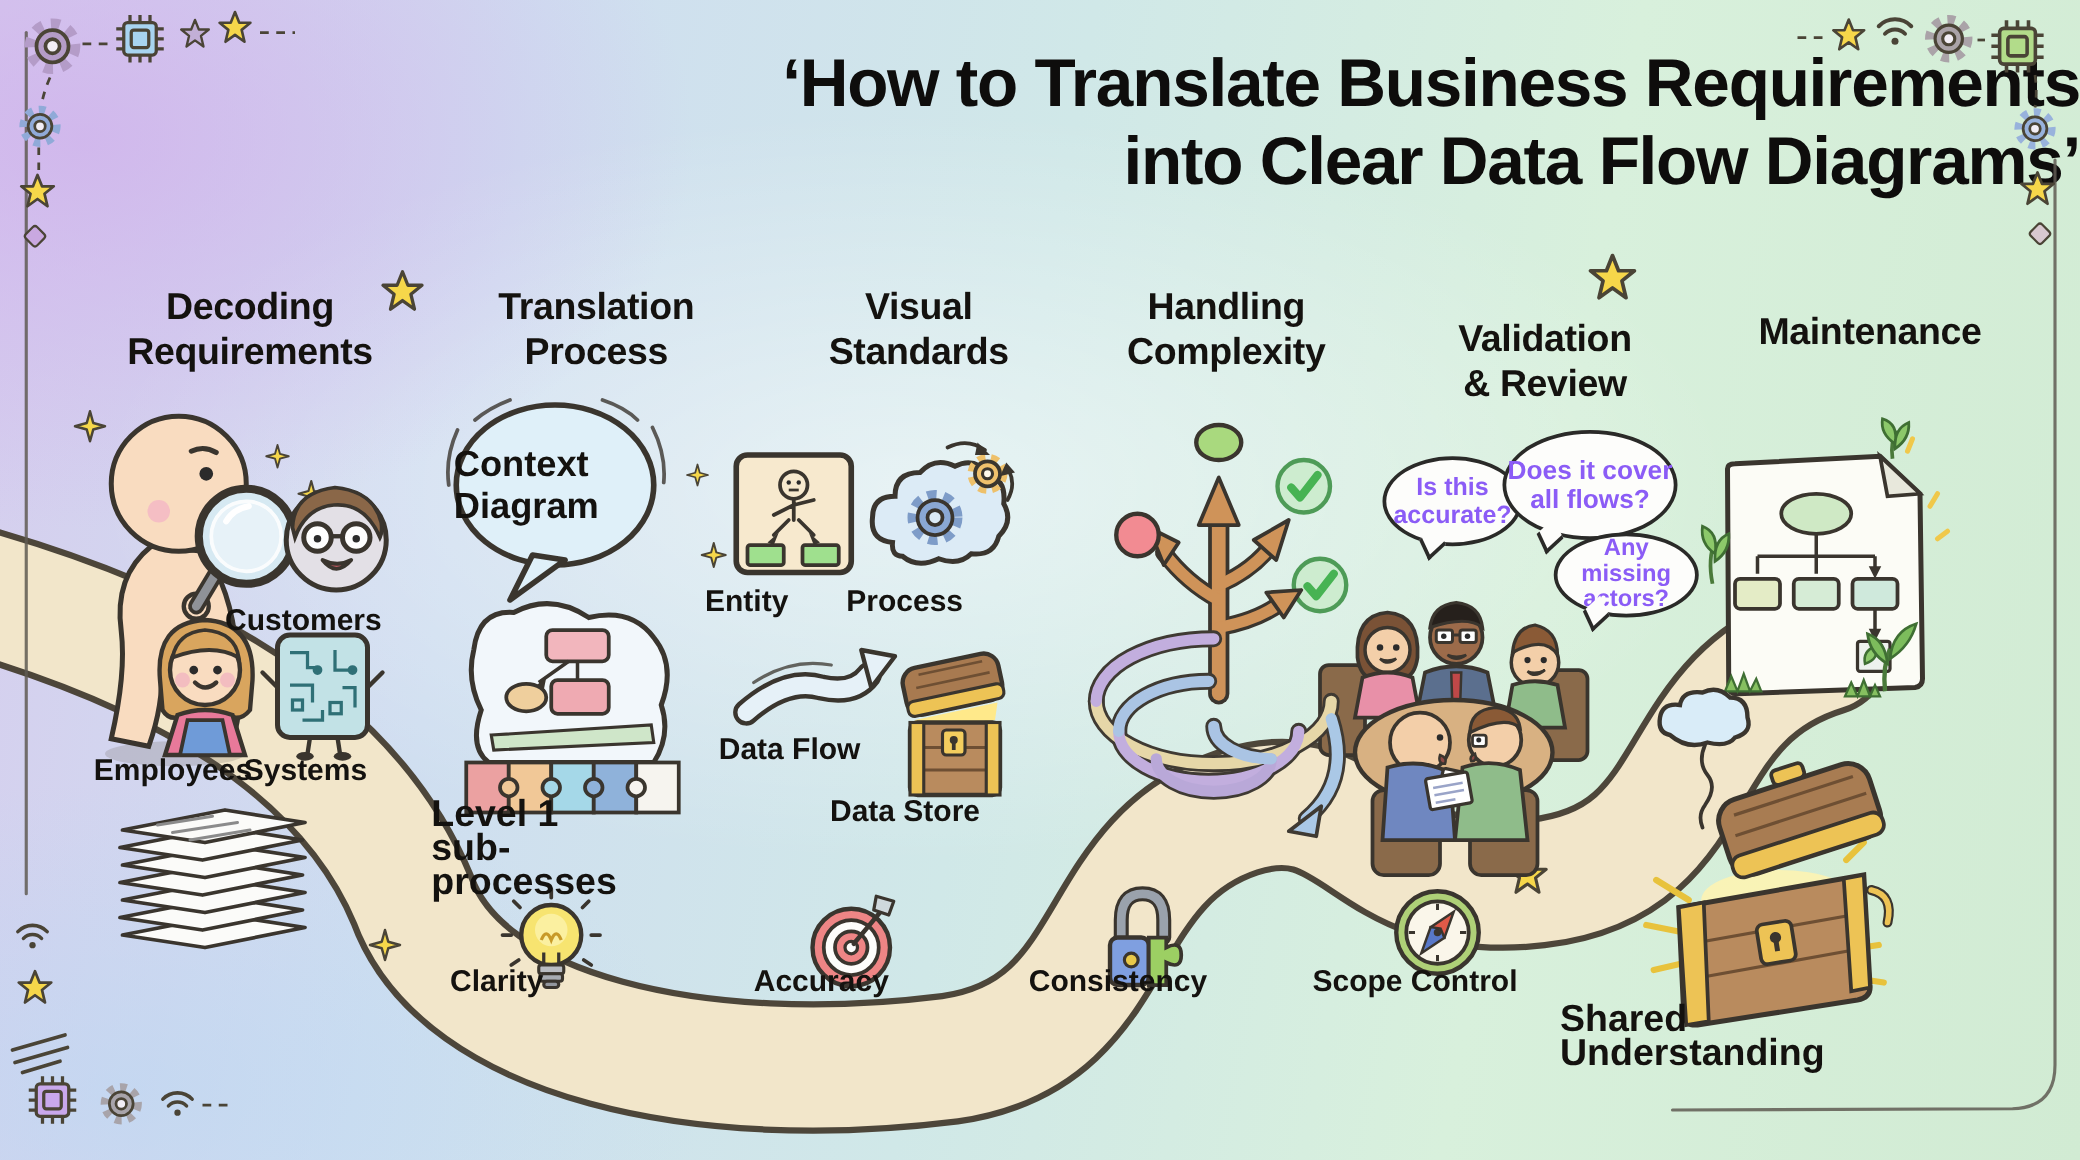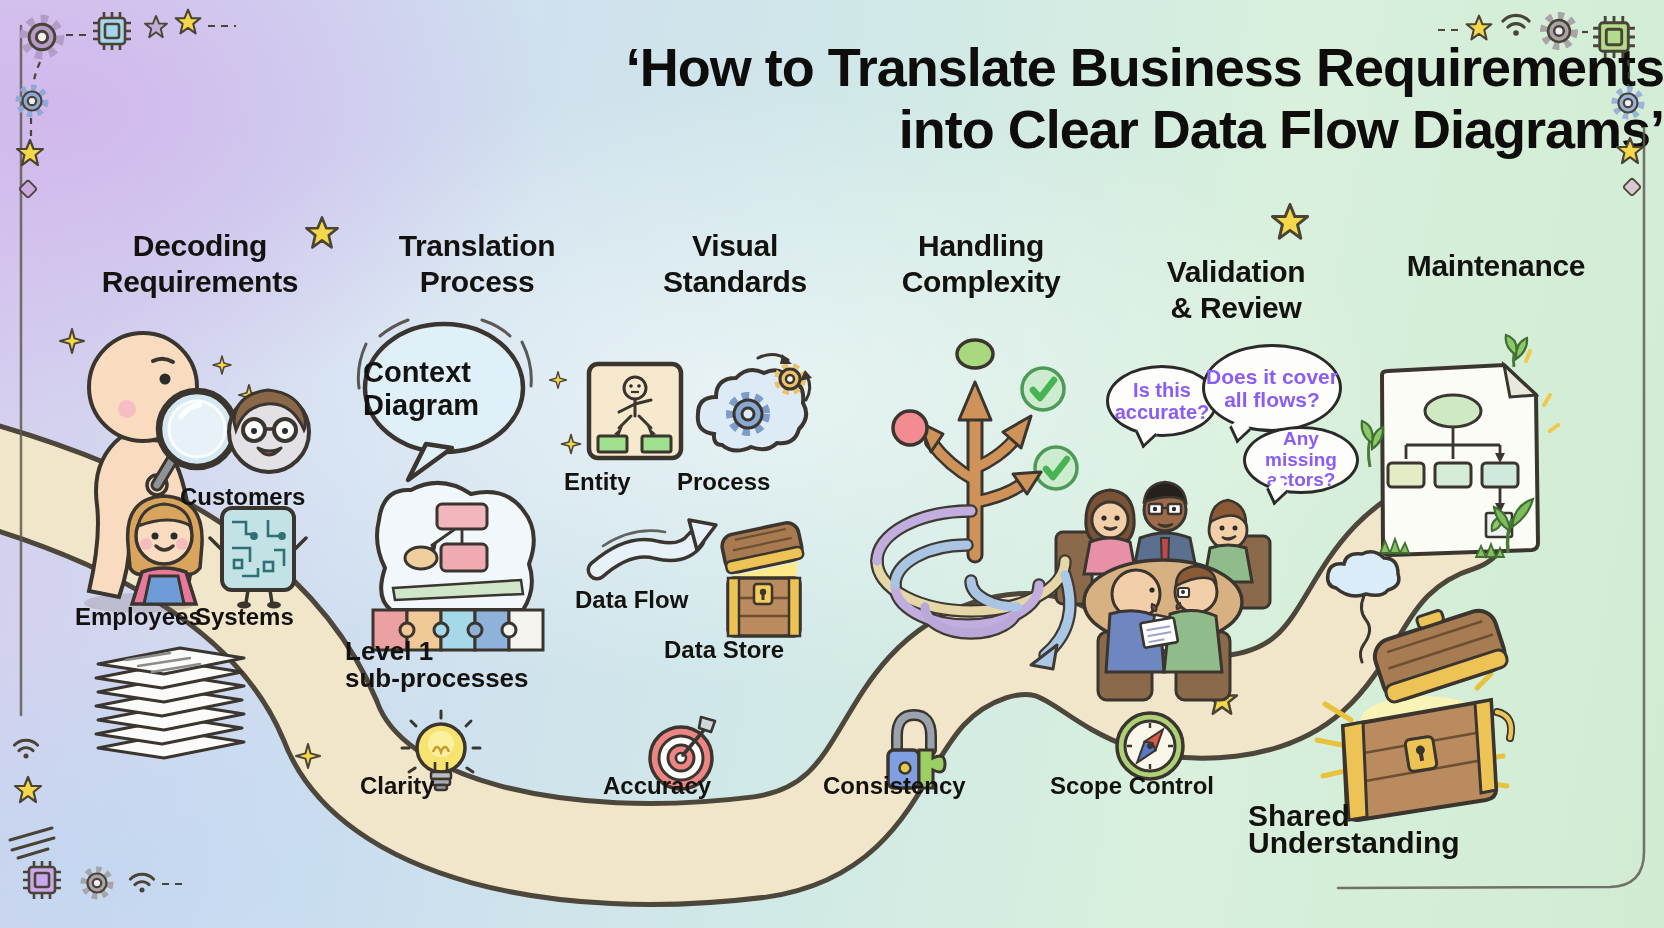--- a/index.html
+++ b/index.html
@@ -10,21 +10,21 @@
     background:
       radial-gradient(42% 48% at 4% 12%, rgba(208,178,236,.8), rgba(208,178,236,0) 70%),
       radial-gradient(40% 38% at 6% 94%, rgba(186,216,242,.55), rgba(186,216,242,0) 70%),
       radial-gradient(55% 45% at 44% 42%, rgba(255,255,255,.5), rgba(255,255,255,0) 72%);}
   .title{position:absolute;left:0;top:36px;width:100%;text-align:right;
     font-weight:800;font-size:54px;line-height:62px;letter-spacing:-1px;color:#0e0d0c;}
   .h{position:absolute;width:280px;text-align:center;font-weight:800;
     font-size:30px;line-height:36px;letter-spacing:-.3px;color:#14120f;z-index:4;}
   .lbl{position:absolute;text-align:left;font-weight:700;font-size:24px;
     line-height:27px;color:#14120f;z-index:6;}
-  .lbl2{font-size:26px;}
+  .lbl2{font-size:30px;}
   .big-lbl{font-size:30px;}
   .ctx-lbl{font-size:29px;line-height:33px;font-weight:800;}
   .bubble{position:absolute;background:#fdfdfb;border:3px solid #2a2a28;border-radius:50%;
     display:flex;align-items:center;justify-content:center;text-align:center;
     font-weight:700;color:#8b5cf6;z-index:7;}
   .bubble .tx{line-height:1.1;}
   .tail{position:absolute;width:15px;height:15px;background:#fdfdfb;
     border-right:3px solid #2a2a28;border-bottom:3px solid #2a2a28;
     transform:rotate(65deg) skewX(18deg);z-index:-0;}
   svg{position:absolute;overflow:visible;}

